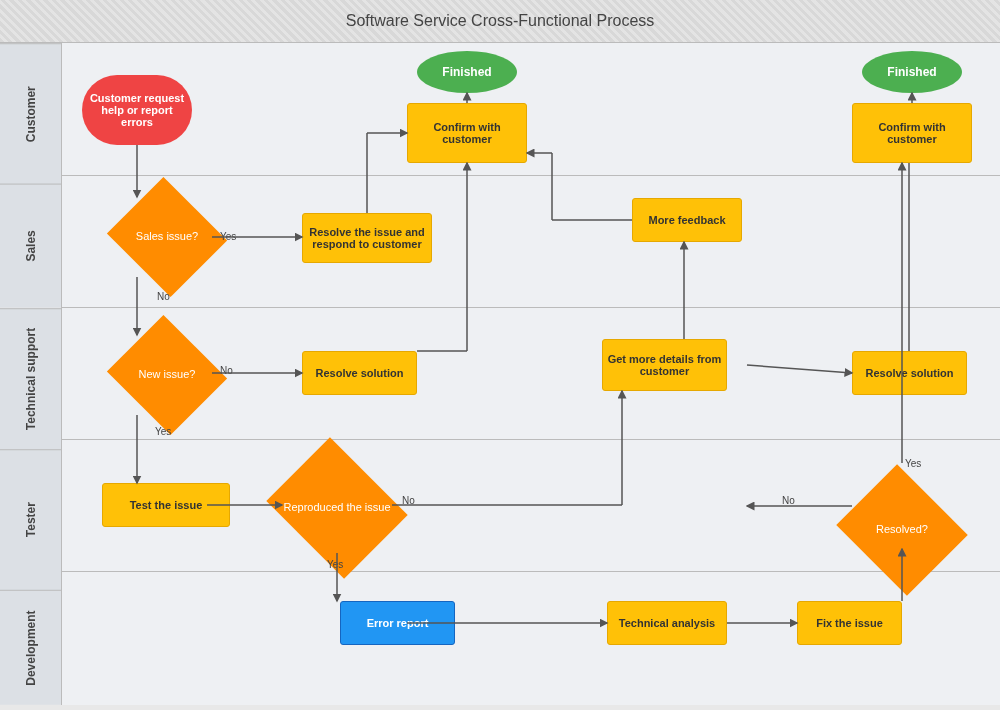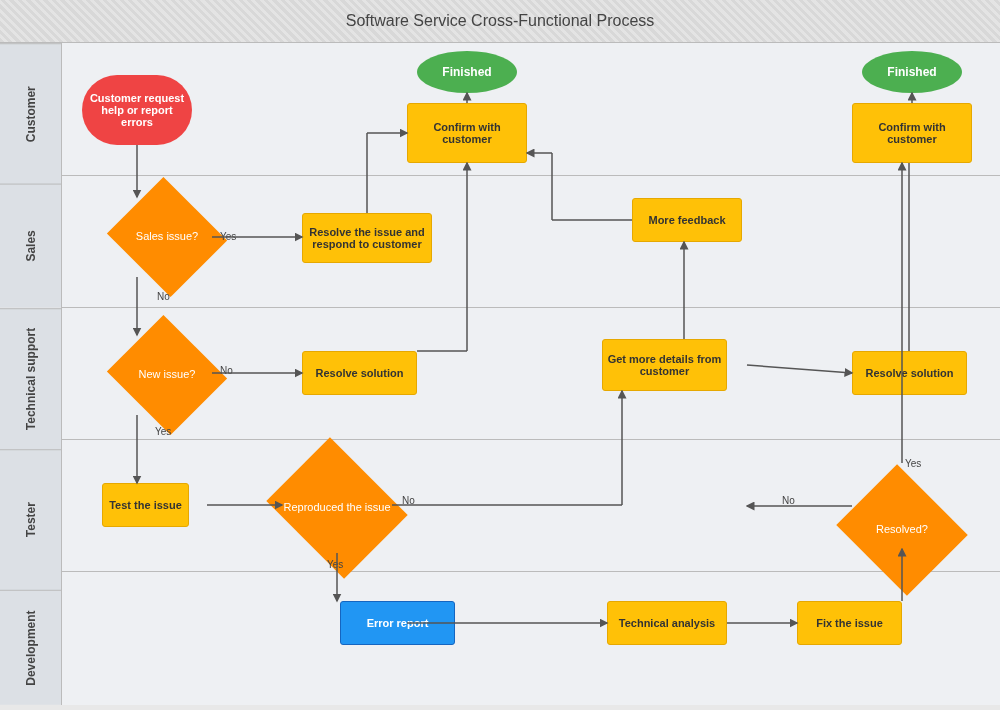--- a/index.html
+++ b/index.html
@@ -226,21 +226,21 @@
       </div>
 
       <div class="shape rect" style="left:540px;top:296px;width:125px;height:52px;">
         <span>Get more details from customer</span>
       </div>
 
       <div class="shape rect" style="left:790px;top:308px;width:115px;height:44px;">
         <span>Resolve solution</span>
       </div>
 
-      <div class="shape rect" style="left:40px;top:440px;width:87px;height:44px;">
+      <div class="shape rect" style="left:40px;top:440px;width:128px;height:44px;">
         <span>Test the issue</span>
       </div>
 
       <div class="diamond shape" style="left:220px;top:420px;width:110px;height:90px;">
         <div class="diamond-inner"></div>
         <span class="diamond-text">Reproduced the issue</span>
       </div>
 
       <div class="diamond shape" style="left:790px;top:444px;width:100px;height:86px;justify-content:center;">
         <div class="diamond-inner"></div>

